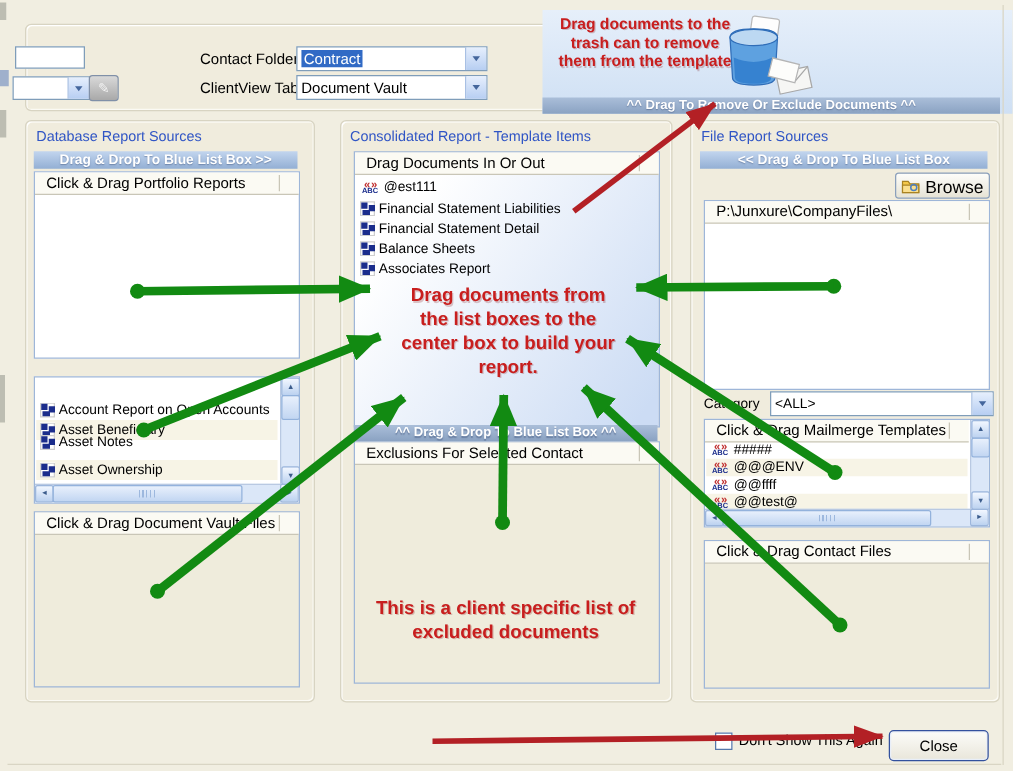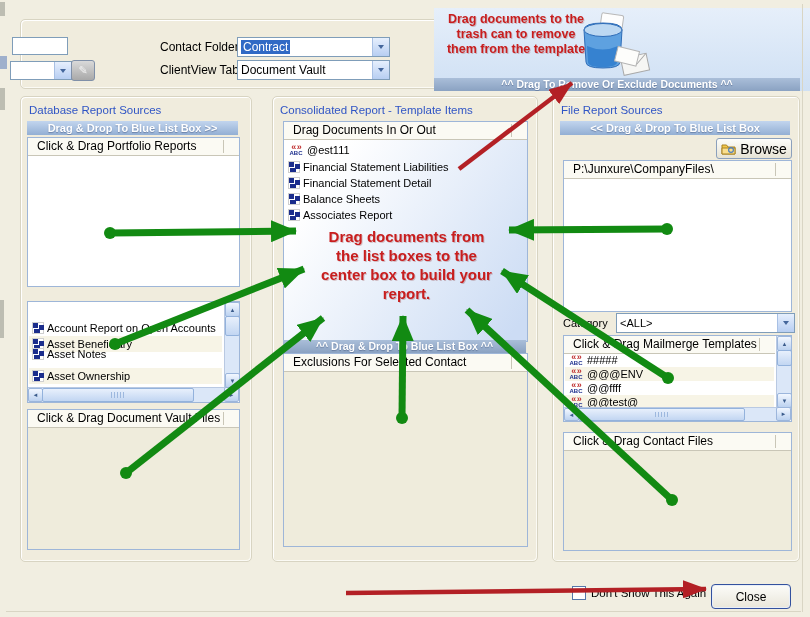--- a/index.html
+++ b/index.html
@@ -213,20 +213,21 @@
         <span class="ric"></span>
         <span>Associates Report</span>
       </div>
     <div class="red-note" style="left:35px;top:105px;width:175px;font-size:15px;line-height:19px;">Drag documents from the list boxes to the center box to build your report.</div>
   </div>
 
   <div class="bluebar slatebar" style="left:283px;top:340px;width:243px;height:13px;font-size:10.5px;line-height:13px;">^^ Drag &amp; Drop To Blue List Box ^^</div>
 
   <div class="listbox beige" style="left:283px;top:353px;width:243px;height:192px;">
     <div class="list-header" style="width:234px;"><span>Exclusions For Selected Contact</span><span class="hdr-div"></span></div>
+    <div class="red-note" style="left:8px;top:123px;width:225px;font-size:15px;line-height:19px;">This is a client specific list of excluded documents</div>
   </div>
 
   <div class="groupbox" style="left:552px;top:96px;width:246px;height:464px;"></div>
   <div class="section-title" style="left:561px;top:104px;">File Report Sources</div>
   <div class="bluebar" style="left:560px;top:121px;width:230px;">&lt;&lt; Drag &amp; Drop To Blue List Box</div>
 
   <div class="xpbtn" style="left:716px;top:138px;width:74px;height:19px;">
     <svg width="15" height="12">
       <path d="M1 3 L1 11 L14 11 L14 4 L7 4 L5.5 2 L1 2 Z" fill="#f4c84a" stroke="#a98322"></path>
       <path d="M1 5 L14 5 L14 11 L1 11 Z" fill="#fadf8e" stroke="#a98322"></path>

